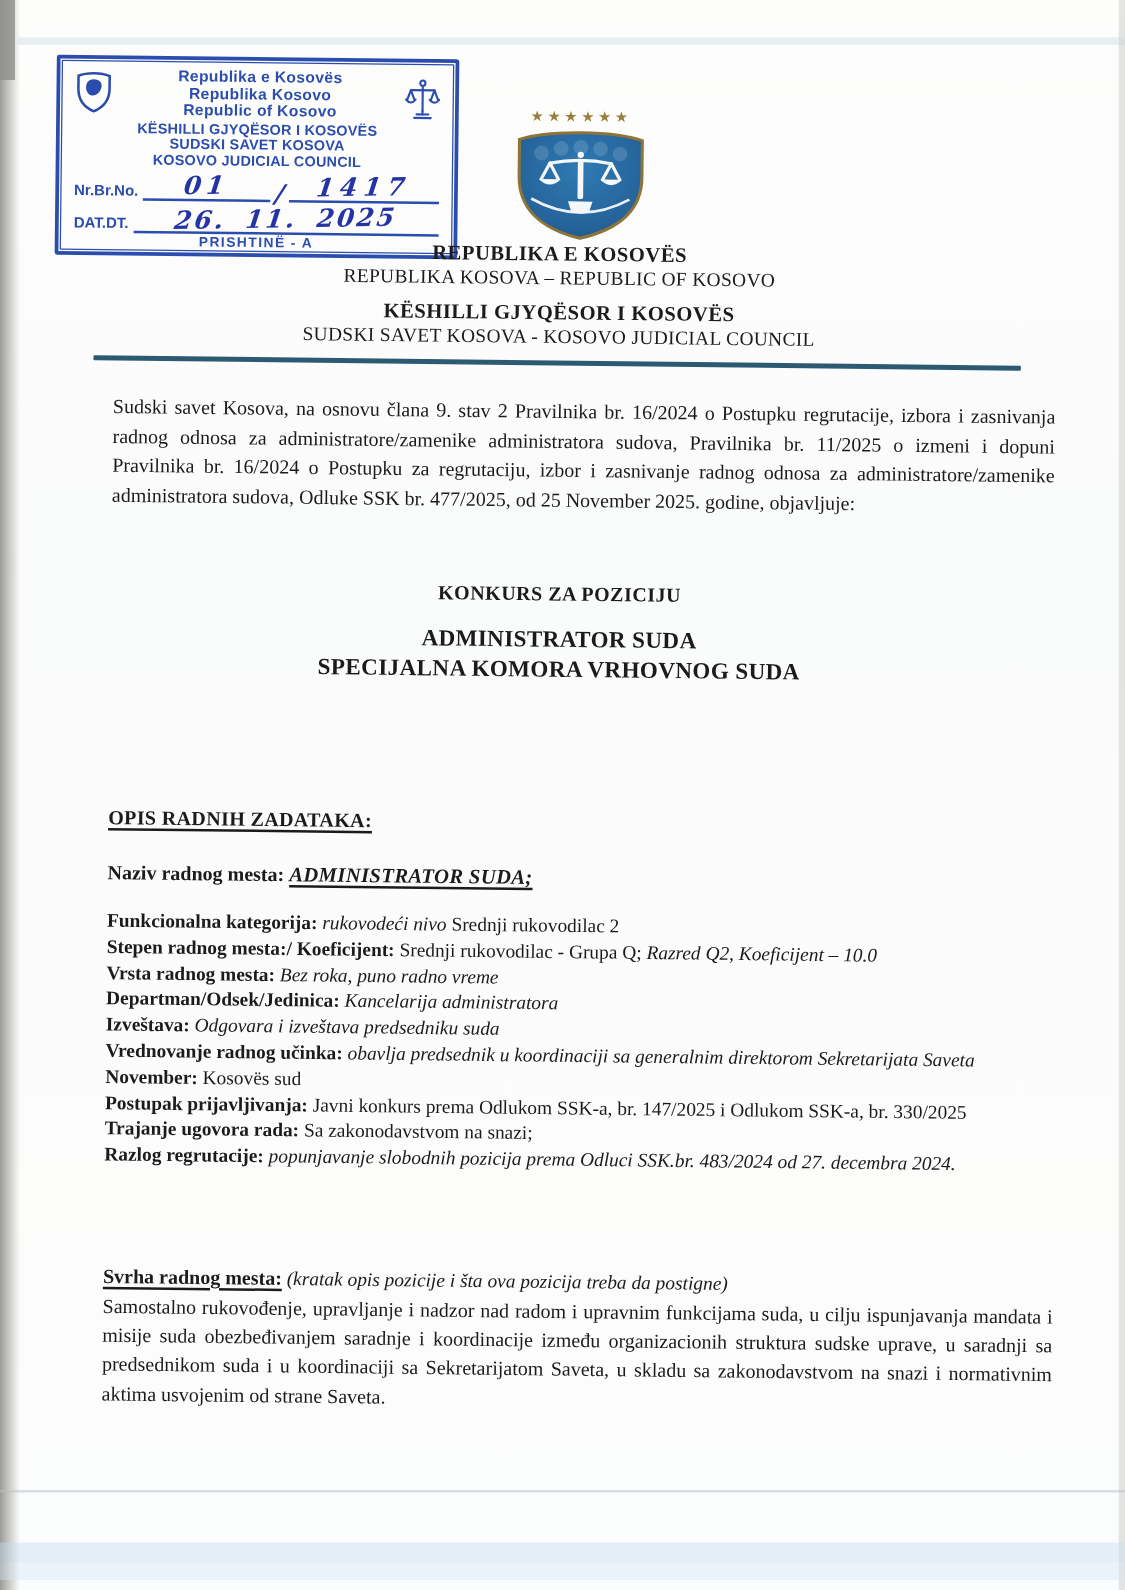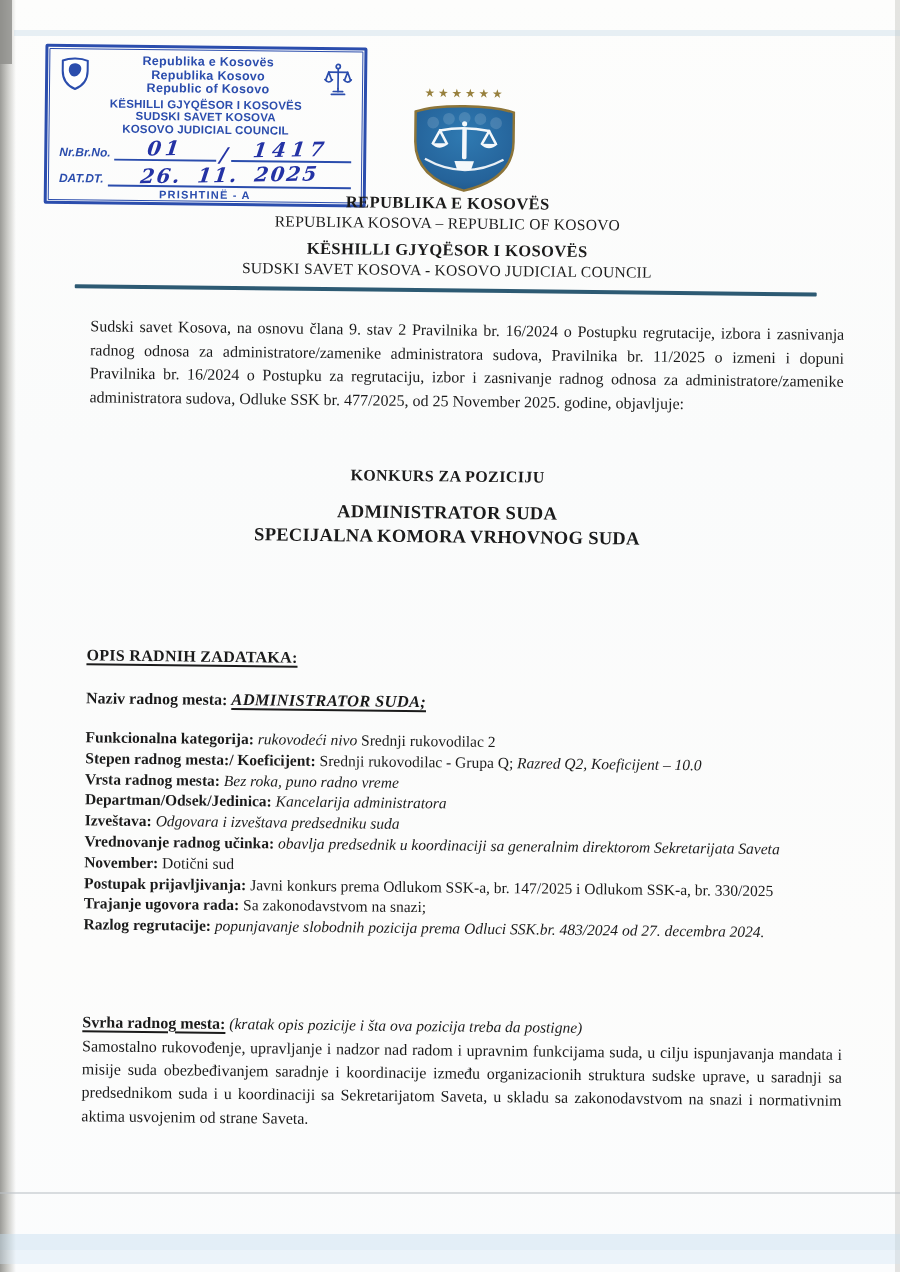--- a/index.html
+++ b/index.html
@@ -29,21 +29,21 @@
     position:absolute; left:46px; top:44px; width:322px; height:160px;
     border:3px solid #2b4dad; border-radius:2px; box-sizing:border-box;
     font-family:"Liberation Sans", sans-serif; color:#2b4dad;
   }
   .stamp::before { content:""; position:absolute; inset:1px; border:1px solid #2b4dad; border-radius:1px; pointer-events:none; }
   .stamp-shield { position:absolute; left:12px; top:9px; }
   .stamp-scales { position:absolute; right:9px; top:12px; }
   .stamp-republic { margin:7px 42px 0 46px; text-align:center; font-weight:bold; font-size:12.5px; line-height:13.5px; letter-spacing:.3px; }
   .stamp-council  { margin:2px 6px 0 6px; text-align:center; font-weight:bold; font-size:11.5px; line-height:12.5px; letter-spacing:.2px; }
   .stamp-row { display:flex; align-items:flex-end; margin:4px 12px 0 12px; font-size:12px; font-weight:bold; }
-  .stamp-row .stamp-label { padding-right:4px; padding-bottom:1px;font-style:italic; }
+  .stamp-row .stamp-label { padding-right:4px; padding-bottom:1px; }
   .uline { position:relative; border-bottom:2px solid #2b4dad; text-align:center; height:20px; }
   .u1 { flex:1.1; } .u2 { flex:1.3; } .ud { flex:1; }
   .hw {
     font-family:"DejaVu Serif", serif; font-style:italic; font-weight:600;
     color:#2433a5; font-size:20px; line-height:18px; display:inline-block;
     transform:skewX(-8deg) rotate(-1.5deg); white-space:nowrap;
   }
   .hw-nr1 { letter-spacing:4px; }
   .hw-nr2 { letter-spacing:5px; }
   .hw-sep { margin:0 4px -2px 4px; }
@@ -219,21 +219,21 @@
       <p class="fl">
         <span class="lbl">Izveštava: </span>
         <span class="it">Odgovara i izveštava predsedniku suda</span>
       </p>
       <p class="fl">
         <span class="lbl">Vrednovanje radnog učinka: </span>
         <span class="it">obavlja predsednik u koordinaciji sa generalnim direktorom Sekretarijata Saveta</span>
       </p>
       <p class="fl">
         <span class="lbl">November: </span>
-        <span>Dotični sud</span>
+        <span>Kosovës sud</span>
       </p>
       <p class="fl">
         <span class="lbl">Postupak prijavljivanja: </span>
         <span>Javni konkurs prema Odlukom SSK-a, br. 147/2025 i Odlukom SSK-a, br. 330/2025</span>
       </p>
       <p class="fl">
         <span class="lbl">Trajanje ugovora rada: </span>
         <span>Sa zakonodavstvom na snazi;</span>
       </p>
       <p class="fl">

